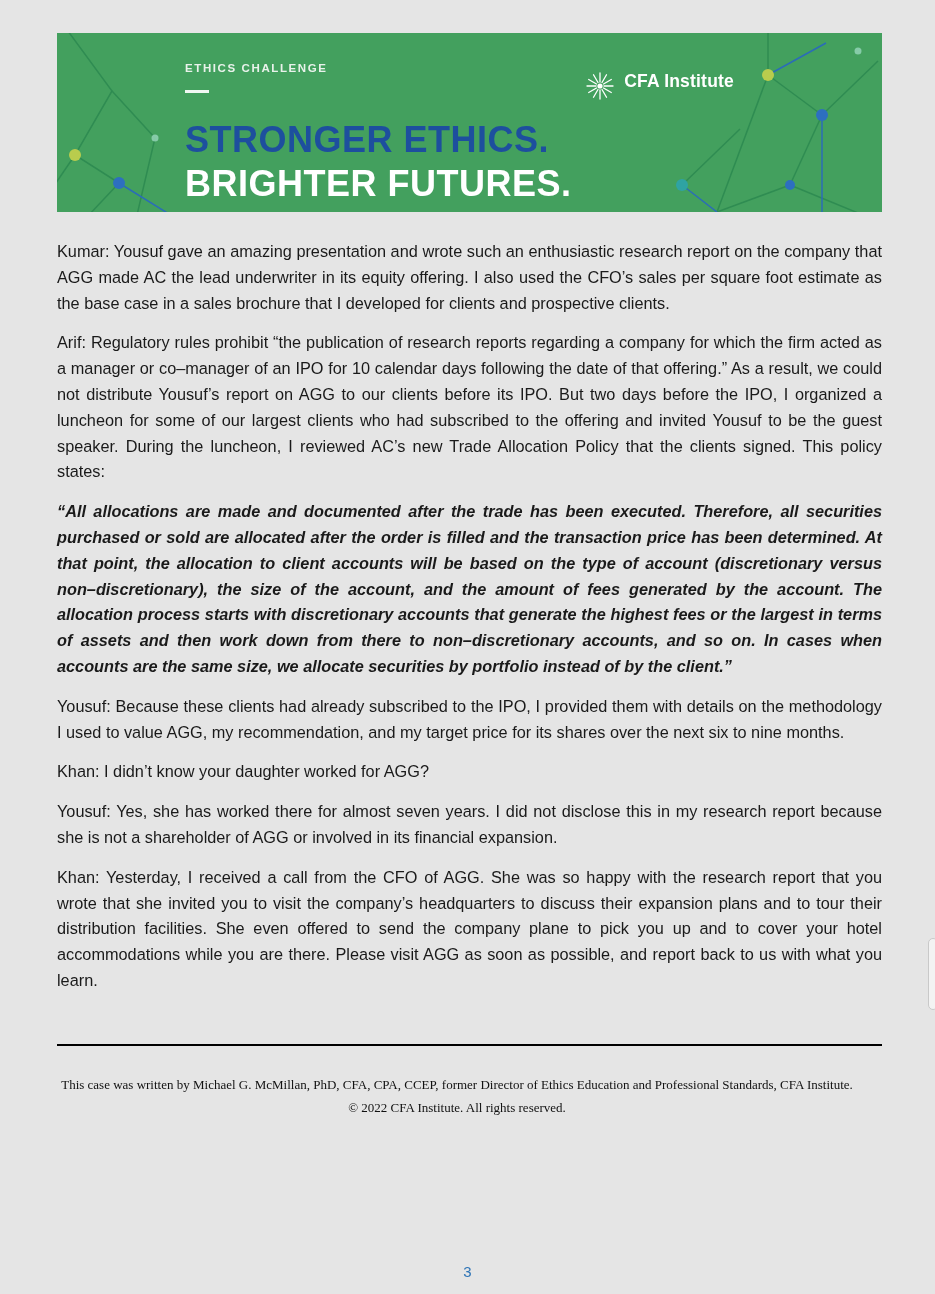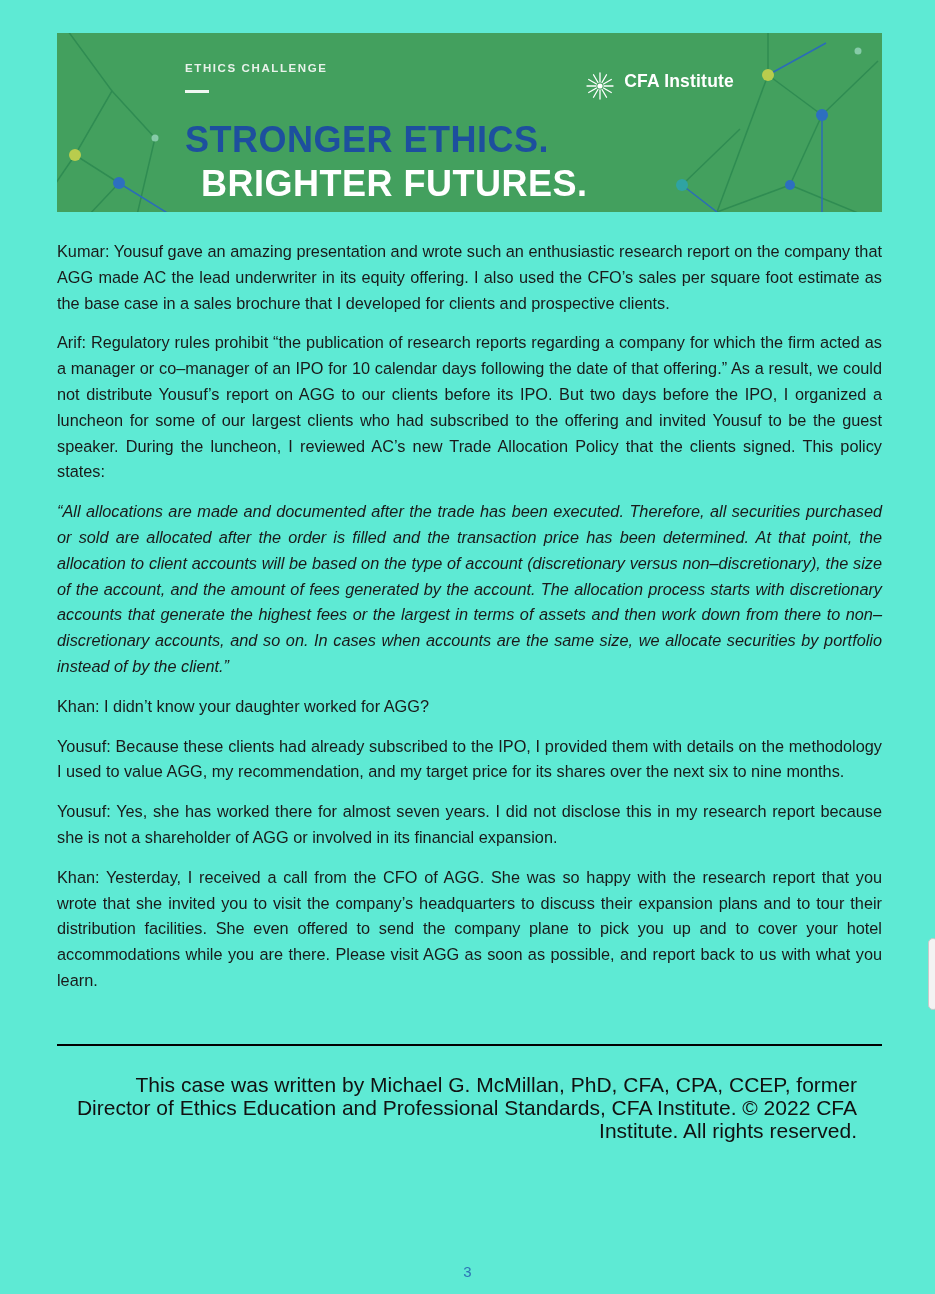--- a/index.html
+++ b/index.html
@@ -1,21 +1,21 @@
 <!DOCTYPE html>
 <html><head>
 <meta charset="utf-8">
 <style>
   * { box-sizing: border-box; }
   html, body { margin: 0; padding: 0; background: #ffffff; }
   .page {
     position: relative;
     width: 935px;
     height: 1294px;
-    background: #5eead4;
+    background: #e5e5e5;
     font-family: "Liberation Sans", sans-serif;
     overflow: hidden;
   }
 
   
   .banner {
     position: absolute;
     left: 57px;
     top: 33px;
     width: 825px;
@@ -42,21 +42,21 @@
   }
   .headline {
     font-size: 36px;
     font-weight: 800;
     letter-spacing: 0.5px;
     line-height: 44px;
     margin: 0;
     white-space: nowrap;
   }
   .headline.blue  { color: #1D4F9E; margin-top: 25px; }
-  .headline.white { color: #ffffff; margin-left: 16px; }
+  .headline.white { color: #ffffff; }
 
   .logo {
     position: absolute;
     top: 38px;
     right: 148px;
     display: flex;
     align-items: flex-start;
     gap: 9px;
     color: #ffffff;
   }
@@ -67,35 +67,36 @@
     position: absolute;
     left: 57px;
     top: 239px;
     width: 825px;
     color: #1a1a1a;
     font-size: 16.3px;
     line-height: 25.8px;
     text-align: justify;
   }
   .content p { margin: 0 0 14px 0; }
-  .content p.italic { font-style: italic; }
+  .content p.italic { font-style: italic; font-weight: bold; }
 
   .footer-divider {
     border: none;
     border-top: 2px solid #000000;
     margin: 50px 0 0 0;
     width: 100%;
   }
   .footnote {
     margin-top: 27px !important;
-    font-size: 21px;
+    font-size: 13px;
     line-height: 23px;
-    text-align: right;
+    text-align: center;
     color: #111111;
     max-width: 800px;
+    font-family: Liberation Serif, serif;
   }
 
   .page-number {
     position: absolute;
     left: 0; right: 0;
     bottom: 14px;
     text-align: center;
     color: #2E74B6;
     font-size: 15px;
   }
@@ -182,22 +183,22 @@
         <circle cx="15" cy="15" r="2.6" fill="#ffffff"></circle>
       </svg>
       <span class="logo-text">CFA Institute</span>
     </div>
   </header>
 
   <main class="content">
     <p>Kumar: Yousuf gave an amazing presentation and wrote such an enthusiastic research report on the company that AGG made AC the lead underwriter in its equity offering. I also used the CFO’s sales per square foot estimate as the base case in a sales brochure that I developed for clients and prospective clients.</p>
     <p>Arif: Regulatory rules prohibit “the publication of research reports regarding a company for which the firm acted as a manager or co–manager of an IPO for 10 calendar days following the date of that offering.” As a result, we could not distribute Yousuf’s report on AGG to our clients before its IPO. But two days before the IPO, I organized a luncheon for some of our largest clients who had subscribed to the offering and invited Yousuf to be the guest speaker. During the luncheon, I reviewed AC’s new Trade Allocation Policy that the clients signed. This policy states:</p>
     <p class="italic">“All allocations are made and documented after the trade has been executed. Therefore, all securities purchased or sold are allocated after the order is filled and the transaction price has been determined. At that point, the allocation to client accounts will be based on the type of account (discretionary versus non–discretionary), the size of the account, and the amount of fees generated by the account. The allocation process starts with discretionary accounts that generate the highest fees or the largest in terms of assets and then work down from there to non–discretionary accounts, and so on. In cases when accounts are the same size, we allocate securities by portfolio instead of by the client.”</p>
+    <p>Yousuf: Because these clients had already subscribed to the IPO, I provided them with details on the methodology I used to value AGG, my recommendation, and my target price for its shares over the next six to nine months.</p>
     <p>Khan: I didn’t know your daughter worked for AGG?</p>
-    <p>Yousuf: Because these clients had already subscribed to the IPO, I provided them with details on the methodology I used to value AGG, my recommendation, and my target price for its shares over the next six to nine months.</p>
     <p>Yousuf: Yes, she has worked there for almost seven years. I did not disclose this in my research report because she is not a shareholder of AGG or involved in its financial expansion.</p>
     <p>Khan: Yesterday, I received a call from the CFO of AGG. She was so happy with the research report that you wrote that she invited you to visit the company’s headquarters to discuss their expansion plans and to tour their distribution facilities. She even offered to send the company plane to pick you up and to cover your hotel accommodations while you are there. Please visit AGG as soon as possible, and report back to us with what you learn.</p>
 
     <hr class="footer-divider">
     <p class="footnote">This case was written by Michael G. McMillan, PhD, CFA, CPA, CCEP, former Director of Ethics Education and Professional Standards, CFA Institute. © 2022 CFA Institute. All rights reserved.</p>
   </main>
 
   <div class="page-number">3</div>
 
   <div class="scrollbar-thumb"></div>

